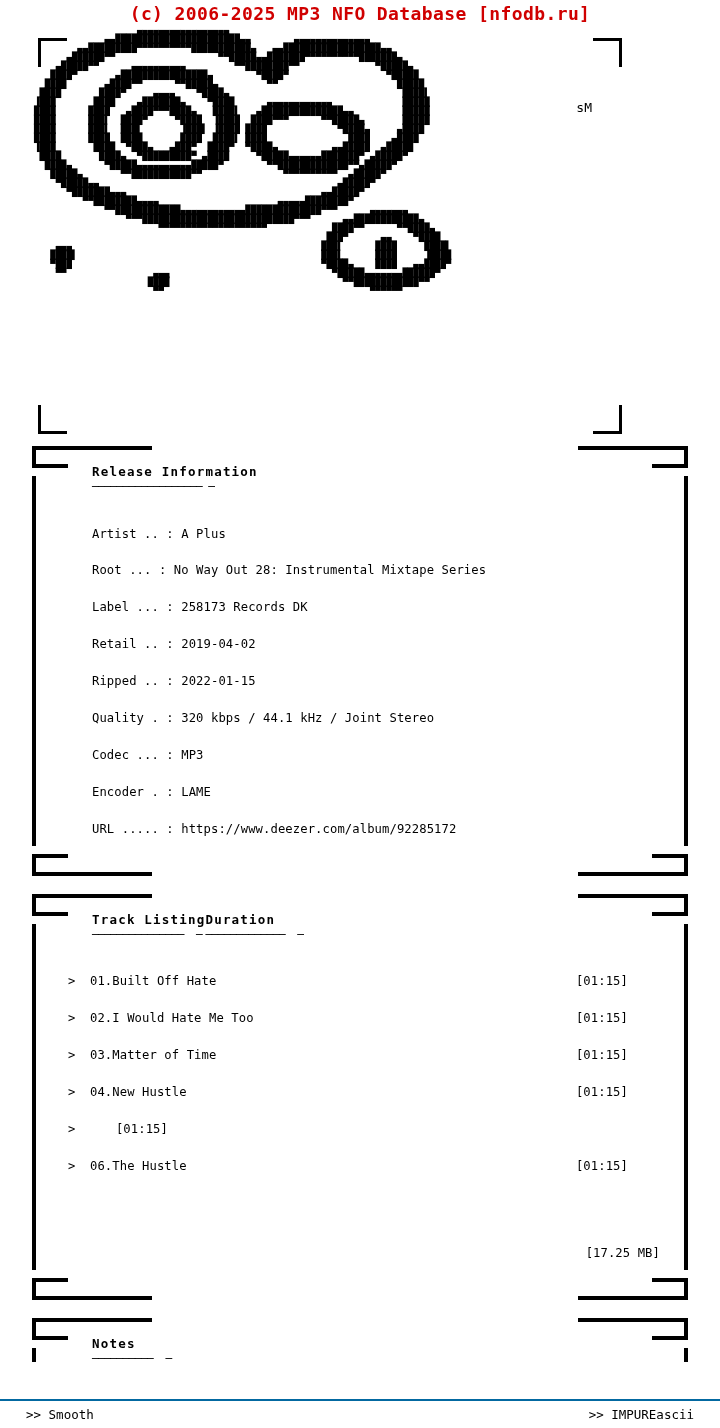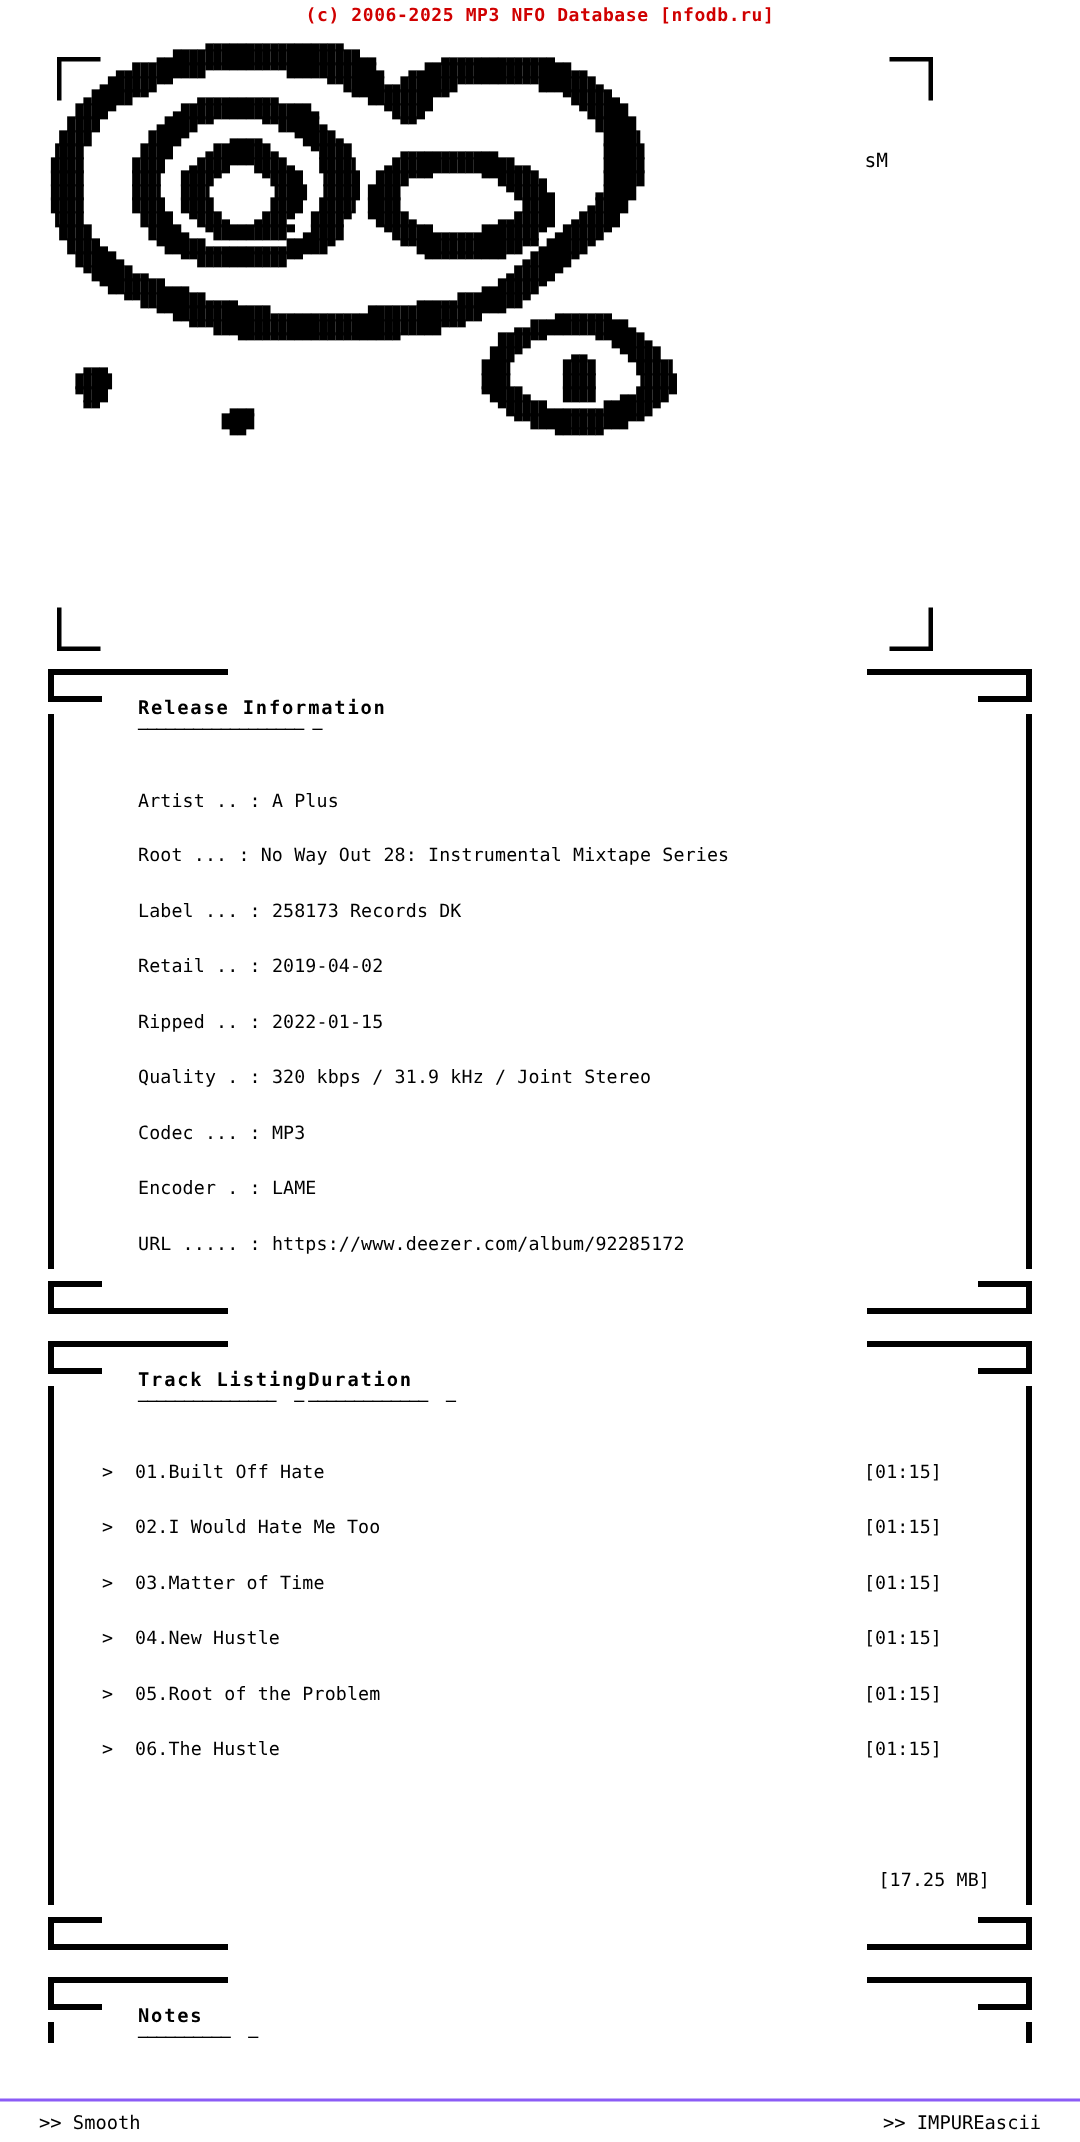--- a/index.html
+++ b/index.html
@@ -16,21 +16,21 @@
     overflow: hidden;
   }
   .page {
     width: 720px;
     height: 1428px;
     position: relative;
   }
   .topbar {
     text-align: center;
     color: #d00000;
-    font-size: 12px;
+    font-size: 18px;
     letter-spacing: 0.4px;
     padding-top: 3px;
     height: 17px;
     font-weight: bold;
   }
   .content {
     position: relative;
     padding: 0 20px;
   }
 
@@ -149,21 +149,21 @@
     line-height: 12.3px;
     white-space: pre;
   }
 
   .footer {
     position: absolute;
     left: 0;
     right: 0;
     bottom: 6px;
     padding: 6px 26px 0 26px;
-    border-top: 2px solid #8b5cf6;
+    border-top: 2px solid #0369a1;
     display: flex;
     justify-content: space-between;
     font-size: 12.5px;
   }
   .footer .f-left, .footer .f-right { white-space: pre; }
 </style>
 </head>
 <body>
 
 <div class="page">
@@ -228,21 +228,21 @@
 
       <div class="box-title">Release Information</div>
       <div class="box-title-rule">────────────────── ─</div>
 
       <div class="mono pad-l">
         <div class="info-line"><span>Artist .. :</span> <span>A Plus</span></div>
         <div class="info-line"><span>Root ... :</span> <span>No Way Out 28: Instrumental Mixtape Series</span></div>
         <div class="info-line"><span>Label ... :</span> <span>258173 Records DK</span></div>
         <div class="info-line"><span>Retail .. :</span> <span>2019-04-02</span></div>
         <div class="info-line"><span>Ripped .. :</span> <span>2022-01-15</span></div>
-        <div class="info-line"><span>Quality . :</span> <span>320 kbps / 31.9 kHz / Joint Stereo</span></div>
+        <div class="info-line"><span>Quality . :</span> <span>320 kbps / 44.1 kHz / Joint Stereo</span></div>
         <div class="info-line"><span>Codec ... :</span> <span>MP3</span></div>
         <div class="info-line"><span>Encoder . :</span> <span>LAME</span></div>
         <div class="info-line"><span>URL ..... :</span> <span>https://www.deezer.com/album/92285172</span></div>
       </div>
     </div>
 
     <div class="box">
       <span class="edge e-tl-h"></span>
         <span class="edge e-tl-v"></span>
         <span class="edge e-tl-h2"></span>
@@ -285,21 +285,20 @@
           <span class="track-name">03.Matter of Time</span>
           <span class="track-dur">[01:15]</span>
         </div>
         <div class="track-row">
           <span style="width:22px">&gt;</span>
           <span class="track-name">04.New Hustle</span>
           <span class="track-dur">[01:15]</span>
         </div>
         <div class="track-row">
           <span style="width:22px">&gt;</span>
-          <span class="track-name">05.Root of the Problem</span>
           <span class="track-dur">[01:15]</span>
         </div>
         <div class="track-row">
           <span style="width:22px">&gt;</span>
           <span class="track-name">06.The Hustle</span>
           <span class="track-dur">[01:15]</span>
         </div>
       </div>
 
       <div class="mono totals">

